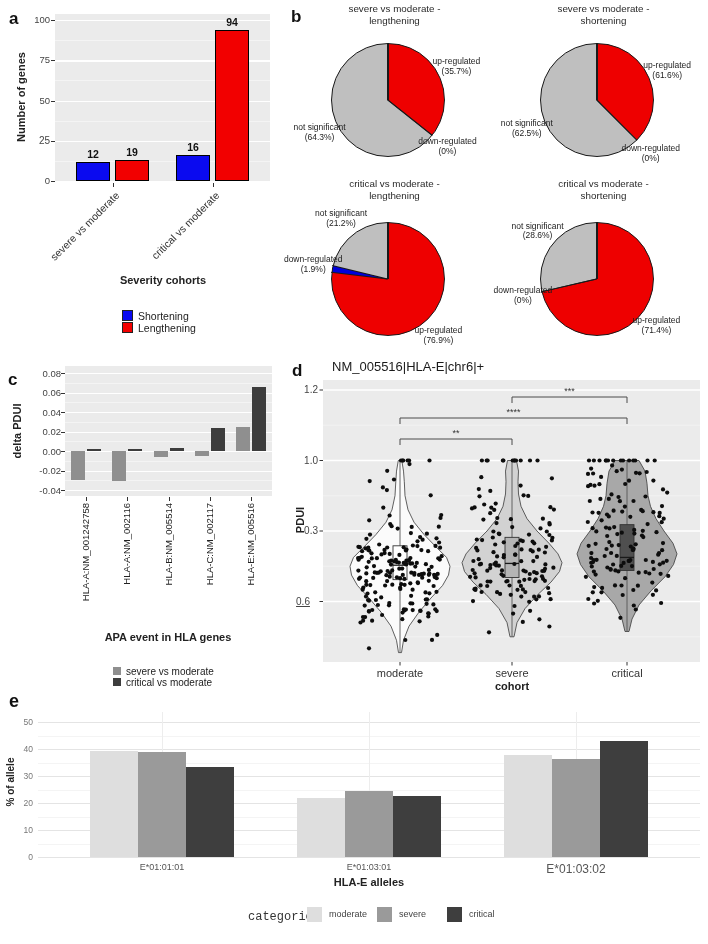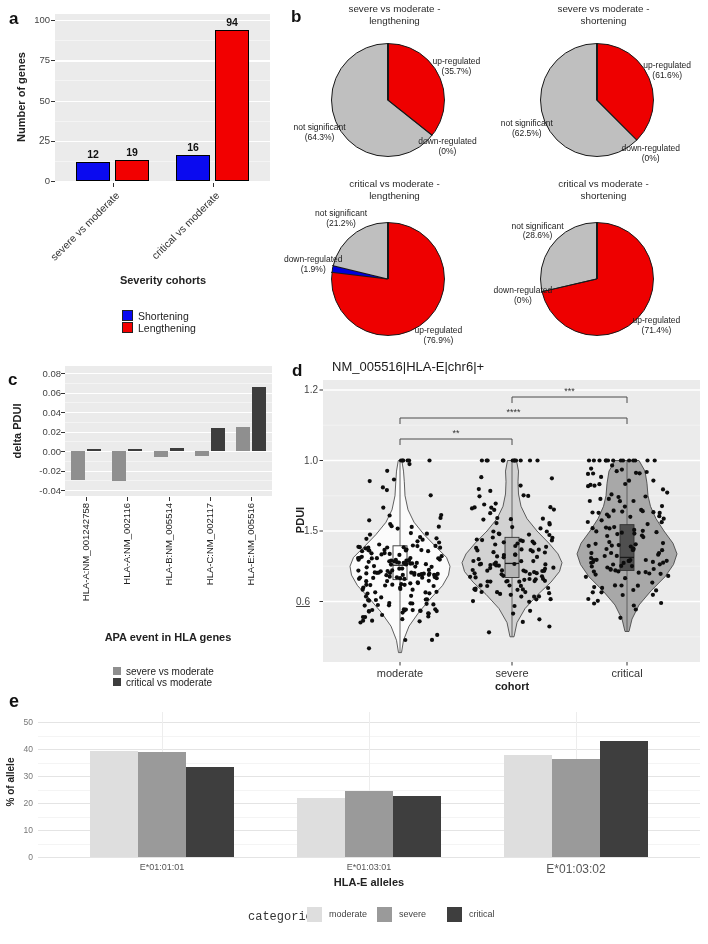--- a/index.html
+++ b/index.html
@@ -729,21 +729,21 @@
         <text x="223.5" y="65" text-anchor="middle" font-size="9" fill="#333" font-family="Liberation Sans, sans-serif">****</text>
         <path d="M222 53 L222 47 L337 47 L337 53" fill="none" stroke="#4a4a4a" stroke-width="1"></path>
         <text x="279.5" y="44" text-anchor="middle" font-size="9" fill="#333" font-family="Liberation Sans, sans-serif">***</text>
         <line x1="110" x2="110" y1="312" y2="315.5" stroke="#333" stroke-width="1"></line>
         <line x1="222" x2="222" y1="312" y2="315.5" stroke="#333" stroke-width="1"></line>
         <line x1="337" x2="337" y1="312" y2="315.5" stroke="#333" stroke-width="1"></line>
       </svg>
     <div class="axtitle rot90" style="left:-39px;top:163px;width:100px;height:14px;font-weight:600;">PDUI</div>
     <div class="axtitle" style="left:122px;top:330px;width:200px;font-weight:600;">cohort</div>
   <div style="position: absolute; left: -2px; top: 245.5px; width: 30px; text-align: center; font-size: 10px; color: rgb(68, 68, 68); text-decoration: underline;">0.6</div>
-      <div style="position: absolute; left: -2px; top: 175px; width: 30px; text-align: right; font-size: 10px; color: rgb(68, 68, 68);">1.5</div>
+      <div style="position: absolute; left: -2px; top: 175px; width: 30px; text-align: right; font-size: 10px; color: rgb(68, 68, 68);">0.3</div>
       <div style="position: absolute; left: -2px; top: 104.5px; width: 30px; text-align: right; font-size: 10px; color: rgb(68, 68, 68);">1.0</div>
       <div style="position: absolute; left: -2px; top: 34px; width: 30px; text-align: right; font-size: 10px; color: rgb(68, 68, 68);">1.2</div>
       <div style="position: absolute; left: 50px; top: 317px; width: 120px; text-align: center; font-size: 11px; color: rgb(51, 51, 51);">moderate</div>
       <div style="position: absolute; left: 162px; top: 317px; width: 120px; text-align: center; font-size: 11px; color: rgb(51, 51, 51);">severe</div>
       <div style="position: absolute; left: 277px; top: 317px; width: 120px; text-align: center; font-size: 11px; color: rgb(51, 51, 51);">critical</div>
     </div>
 
   <div class="panel" id="panel-e" style="left:0;top:690px;width:708px;height:254px;">
     <span class="plabel" style="left:9px;top:2px;font-size:18px;">e</span>
     <div class="axtitle rot90" style="left:-38px;top:85px;width:100px;height:14px;font-size:10px;">% of allele</div>

